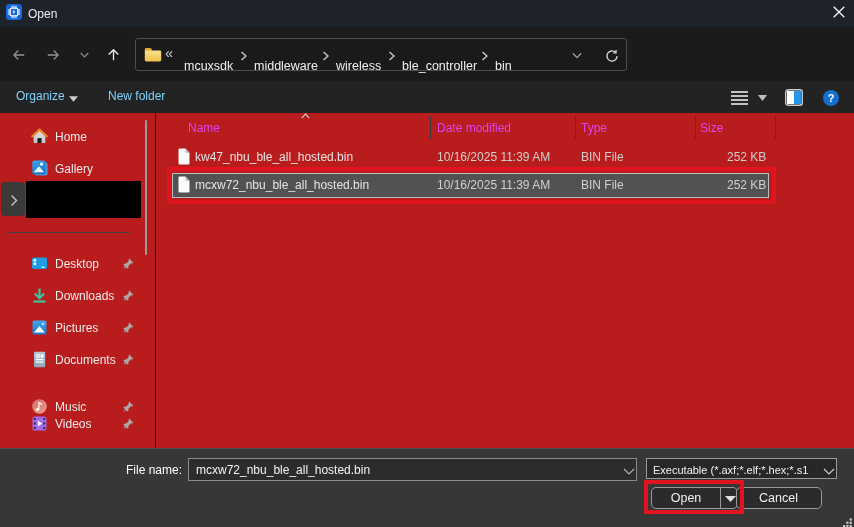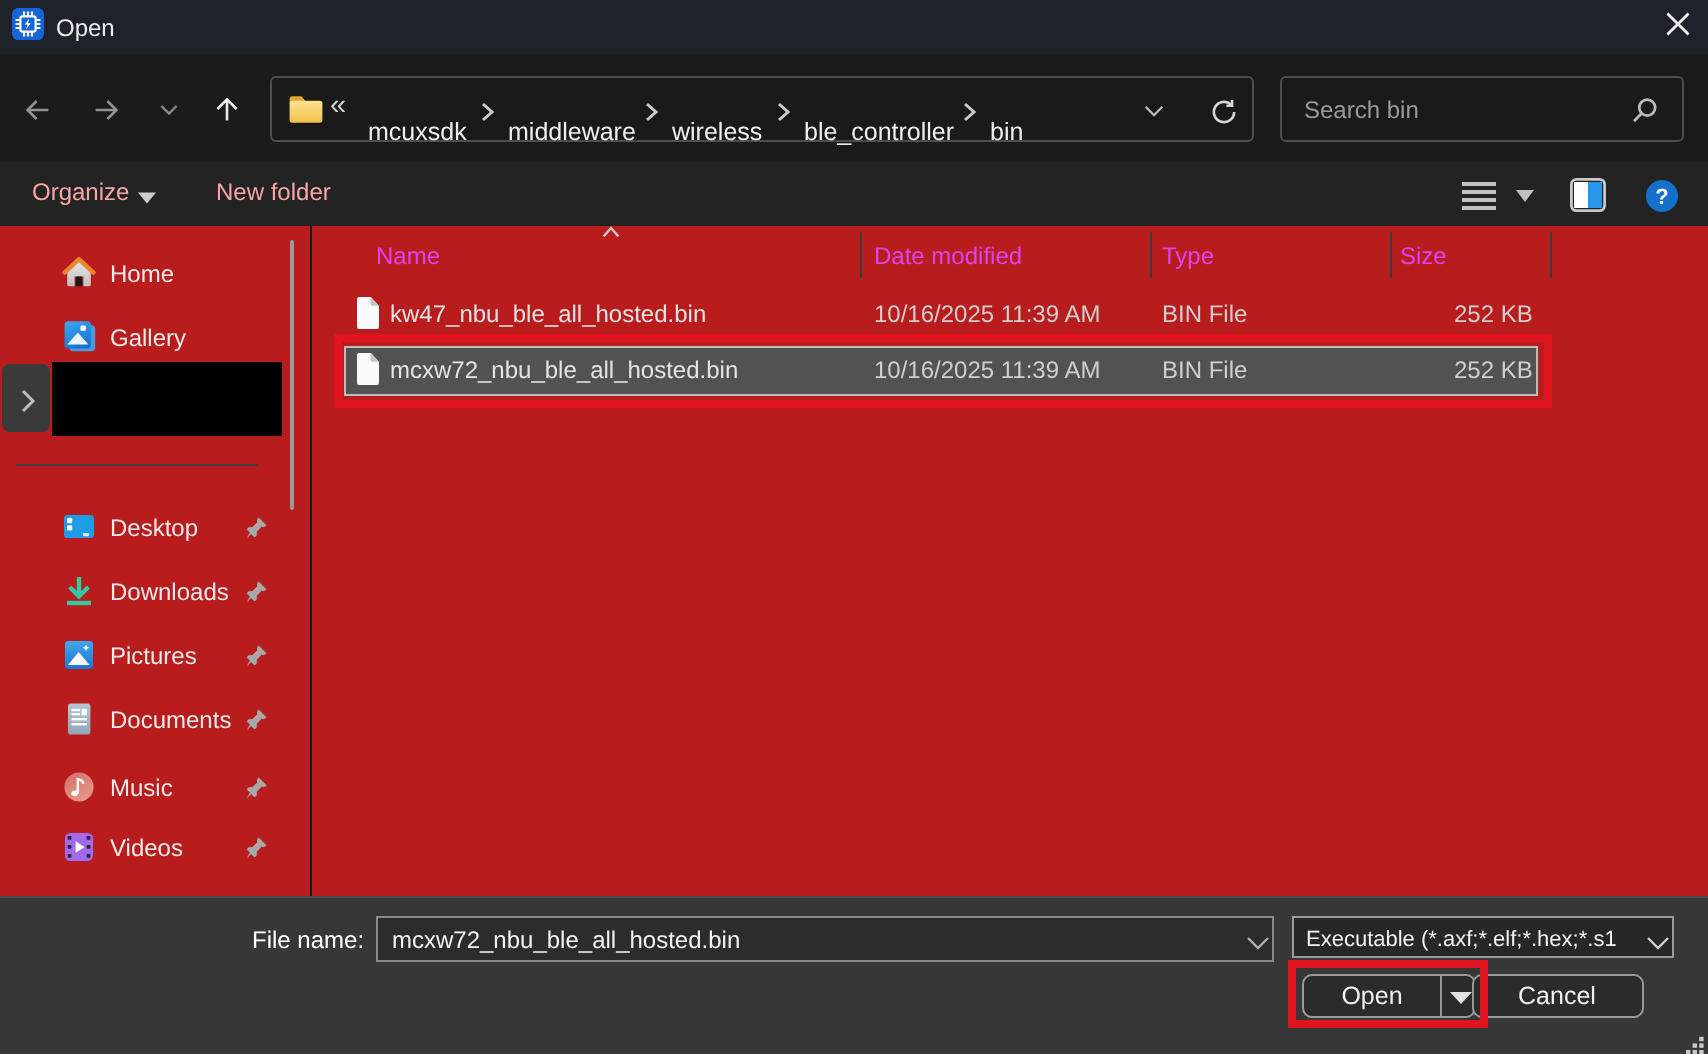--- a/index.html
+++ b/index.html
@@ -12,21 +12,21 @@
   #title-text { left:28px; top:7px; font-size:12px; color:#ececec; }
   
   #navrow { left:0; top:27px; width:854px; height:54px; background:#1b1b1b; }
   .navbox { position:absolute; border:1px solid #4e4e4e; border-radius:3px; background:#1a1a1a; }
   #crumbbox { left:135px; top:11px; width:492px; height:33px; }
   #searchbox { left:640px; top:11px; width:202px; height:33px; }
   .crumb { position:absolute; top:8px; font-size:12.5px; color:#f0f0f0; white-space:nowrap;margin-top:12px; }
   .crumbsep { position:absolute; top:8px; font-size:12px; color:#a8a8a8; }
   
   #toolbar { left:0; top:81px; width:854px; height:32px; background:#232323; z-index:2; }
-  #toolbar .tbtext { position:absolute; top:8px; font-size:12px; color:#fca5a5; }
+  #toolbar .tbtext { position:absolute; top:8px; font-size:12px; color:#7dd3fc; }
   
   #main { left:0; top:111px; width:854px; height:337px; background:#b91c1c; }
   #sidesep { left:155px; top:111px; width:1px; height:337px; background:#181818; }
   .sideitem { position:absolute; left:0; width:150px; height:32px; }
   .sideitem .lbl { position:absolute; left:55px; top:9px; font-size:12px; color:#eaeaea; }
   .sideitem svg.ic { position:absolute; left:31px; top:7px; }
   .pin { position:absolute; left:122px; top:10px; }
   
   .hcol { position:absolute; top:121px; font-size:12px; color:#d946ef; }
   .hsep { position:absolute; top:116px; width:1px; height:23px; background:#3c3c3c; }
@@ -102,27 +102,20 @@
     <div class="crumb" style="left:359px;">bin</div>
     <svg class="abs" style="left:436px; top:13px;" width="10" height="7" viewBox="0 0 12 7">
       <path d="M1 1 L6 6 L11 1" stroke="#c0c0c0" stroke-width="1.3" fill="none"></path>
     </svg>
     <svg class="abs" style="left:469px; top:10px;" width="14" height="14" viewBox="0 0 16 16">
       <path d="M13.8 8 a5.8 5.8 0 1 1 -1.8 -4.2" stroke="#d8d8d8" stroke-width="1.5" fill="none"></path>
       <path d="M12.6 1.2 v3.2 h-3.2" fill="none" stroke="#d8d8d8" stroke-width="1.5"></path>
     </svg>
   </div>
 
-  <div id="searchbox" class="navbox">
-    <div class="abs" style="left:11px; top:9px; font-size:12px; color:#9a9a9a;">Search bin</div>
-    <svg class="abs" style="left:174px; top:9px;" width="15" height="15" viewBox="0 0 15 15">
-      <circle cx="8.6" cy="5.8" r="4" stroke="#b9b9b9" stroke-width="1.4" fill="none"></circle>
-      <path d="M5.6 8.9 L2 12.6" stroke="#b9b9b9" stroke-width="1.4"></path>
-    </svg>
-  </div>
 </div>
 
 <div id="toolbar" class="abs">
   <div class="tbtext" style="left:16px;">Organize</div>
   <svg class="abs" style="left:69px; top:15px;" width="9" height="6" viewBox="0 0 10 6">
     <path d="M0 0 L5 6 L10 0 Z" fill="#cccccc"></path>
   </svg>
   <div class="tbtext" style="left:108px;">New folder</div>
 
   <svg class="abs" style="left:731px; top:10px;" width="17" height="14" viewBox="0 0 17 14">
@@ -251,21 +244,21 @@
       </g>
     </svg>
     <div class="lbl">Documents</div>
     <svg class="pin" width="12" height="12" viewBox="0 0 12 12">
         <g fill="#a9a9a9">
           <path d="M7.2 0.6 L11.4 4.8 L9.8 5.6 L8.9 5.3 L6.5 7.7 L6.3 10 L5.2 10.6 L1.4 6.8 L2 5.7 L4.3 5.5 L6.7 3.1 L6.4 2.2 z"></path>
           <path d="M3.1 8.1 L3.9 8.9 L1.2 11.3 z"></path>
         </g>
       </svg>
   </div>
-  <div class="sideitem" style="top:267px;">
+  <div class="sideitem" style="top:280px;">
     <svg class="ic" width="17" height="17" viewBox="0 0 17 17">
       <defs>
           <linearGradient id="mus" x1="0.2" y1="0" x2="0.8" y2="1">
         <stop offset="0" stop-color="#d6726f"></stop>
             <stop offset="1" stop-color="#e99b86"></stop>
       </linearGradient>
         </defs>
       <circle cx="8.5" cy="8.5" r="7.3" fill="url(#mus)"></circle>
       <path d="M7.9 11.5 V4.6 c1.6 0.2 2.6 0.9 2.9 2.4" stroke="#fff" stroke-width="1.2" fill="none"></path>
       <ellipse cx="6.4" cy="11.6" rx="1.7" ry="1.4" fill="#fff"></ellipse>

